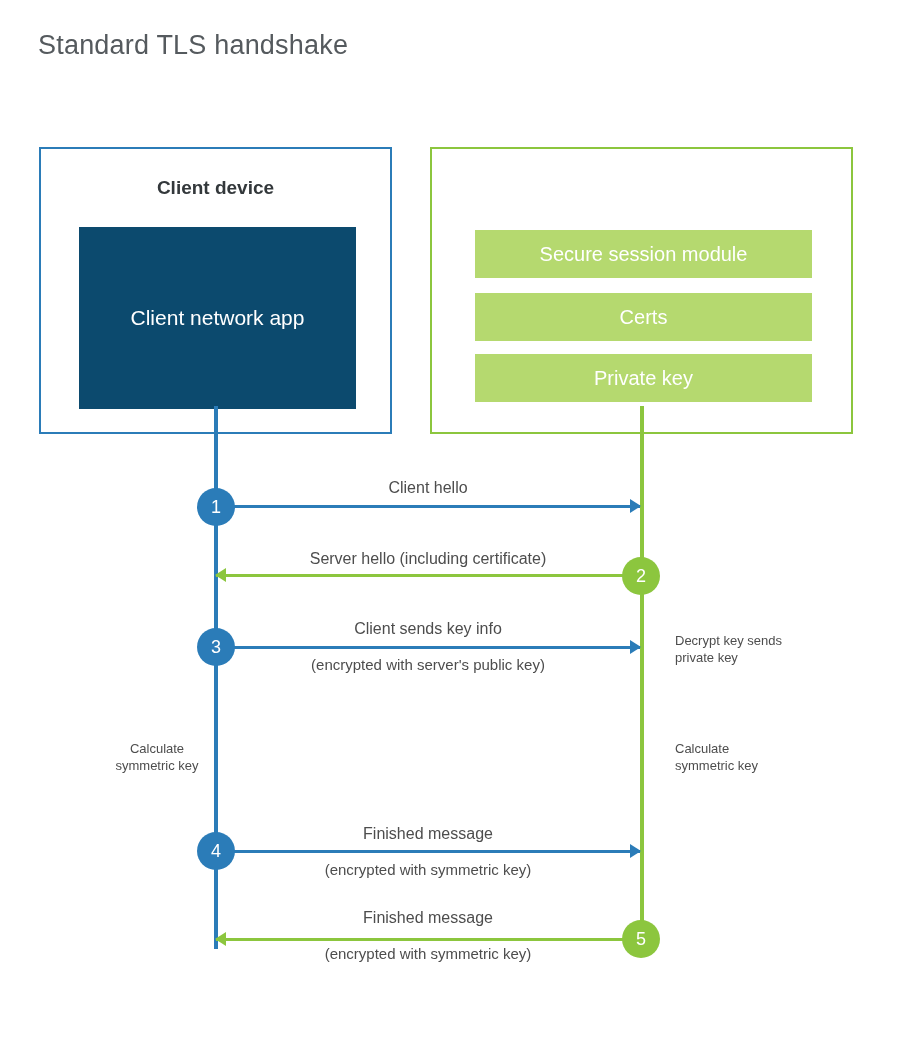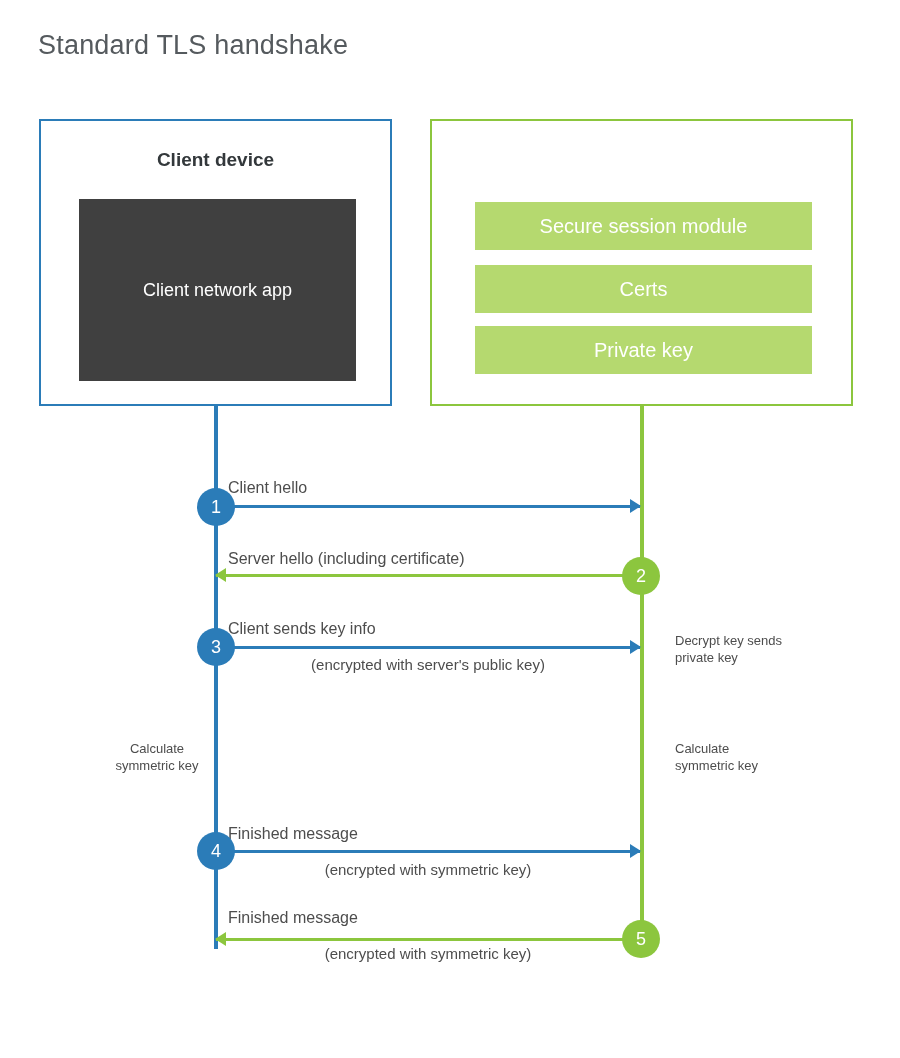--- a/index.html
+++ b/index.html
@@ -23,20 +23,21 @@
     font-weight: 400;
     color: #555a5e;
     letter-spacing: 0.2px;
   }
 
   
   .node-box {
     position: absolute;
     background: #ffffff;
     box-sizing: border-box;
+    margin-top: 28px;
   }
   #client-box {
     left: 39px;
     top: 119px;
     width: 353px;
     height: 287px;
     border: 2px solid #2b7cb8;
   }
   #server-box {
     left: 430px;
@@ -54,23 +55,23 @@
     font-size: 19px;
     font-weight: bold;
     color: #33383b;
   }
   #client-app {
     position: absolute;
     left: 38px;
     top: 78px;
     width: 277px;
     height: 182px;
-    background: #404040;
+    background: #0c4a6e;
     color: #ffffff;
-    font-size: 18px;
+    font-size: 21px;
     line-height: 26px;
     display: flex;
     align-items: center;
     justify-content: center;
     text-align: center;
     padding: 0 10px;
     box-sizing: border-box;
   }
   .server-item {
     position: absolute;
@@ -156,20 +157,21 @@
   
   #arrow4-line { left: 216px; top: 850px; width: 424px; }
   #arrow4-head { left: 630px; top: 844px; }
   
   #arrow5-line { left: 216px; top: 938px; width: 424px; }
   #arrow5-head { left: 215px; top: 932px; }
 
   
   .msg-label {
     position: absolute;
+    text-align: center;
     font-size: 16px;
     color: #4d4d4d;
     white-space: nowrap;
   }
   .msg-sub {
     position: absolute;
     text-align: center;
     font-size: 15px;
     color: #4d4d4d;
     white-space: nowrap;

